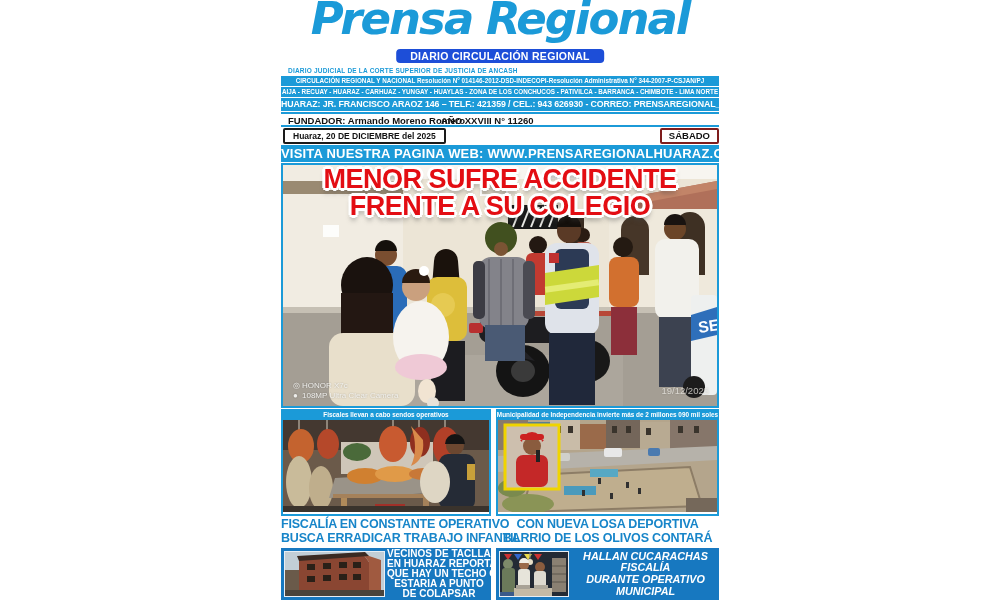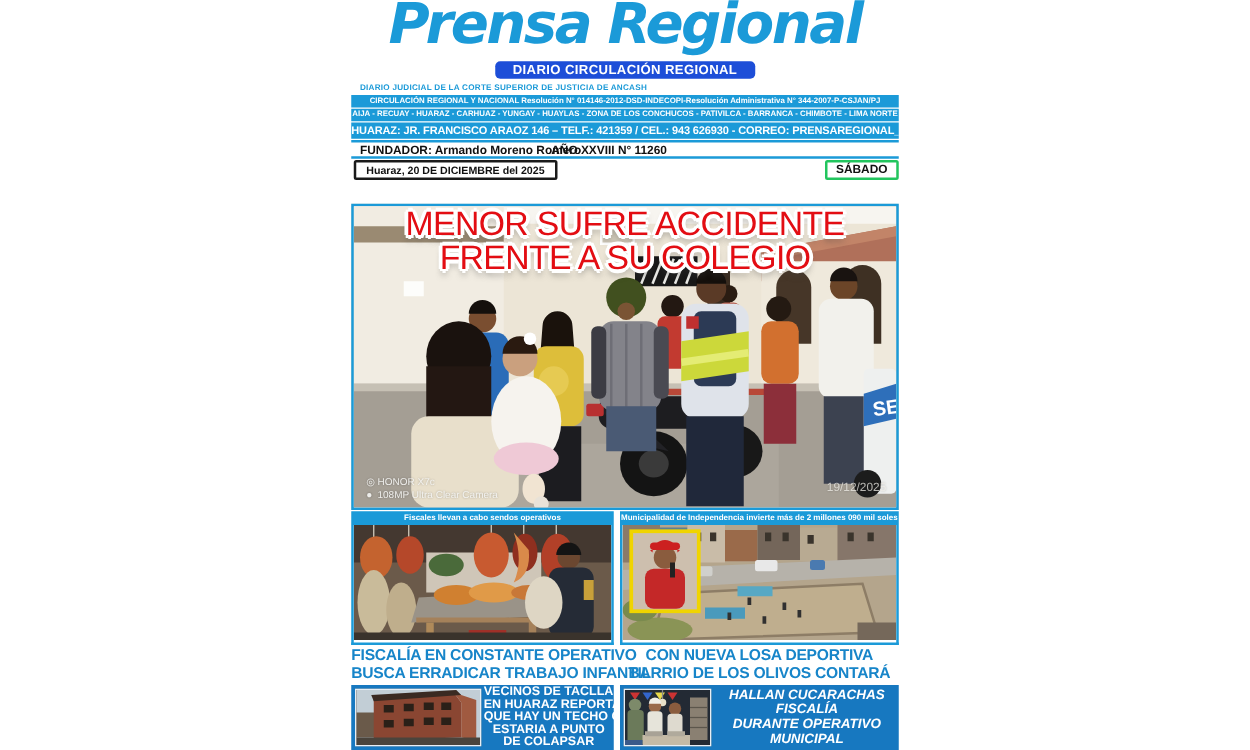--- a/index.html
+++ b/index.html
@@ -40,38 +40,38 @@
   .price  { position:absolute; right:5px; top:0;  font-size:11px;  font-weight:bold; color:#111; white-space:nowrap;margin-top:48px;}
 
   .row-date{ position:absolute; top:128px; left:0; width:438px; height:17px; }
   .date-box{
     position:absolute; left:2px; top:0; height:16px; padding:0 8px;
     border:2px solid #1a1a1a; border-radius:2px; font-size:8.5px; font-weight:bold;
     line-height:12px; color:#111; background:#fff; white-space:nowrap;
   }
   .day-box{
     position:absolute; right:0; top:0; height:16px; padding:0 7px;
-    border:2px solid #22c55e; border-radius:2px; font-size:9.5px; font-weight:bold;
+    border:2px solid #7f1d1d; border-radius:2px; font-size:9.5px; font-weight:bold;
     line-height:12px; color:#111; background:#fff; white-space:nowrap;
   }
   .web-banner{
     position:absolute; top:145px; left:0; width:438px; height:17px; background:#1b9ad8;
     color:#fff; font-weight:bold; font-size:13px; line-height:17px; text-align:center;
     letter-spacing:.2px; white-space:nowrap; font-stretch:condensed;
   }
 
   
   .main-photo{
     position:absolute; top:163px; left:0; width:438px; height:245px;
     border:2px solid #1b9ad8; overflow:hidden; background:#e9e2d4;
   }
   .main-photo svg{ position:absolute; left:0; top:0; }
   .lead-headline{
     position:absolute; top:1px; left:0; width:100%; text-align:center;
-    font-weight:normal; font-stretch:condensed; color:#e30d13; line-height:27px;
+    font-weight:bold; font-stretch:condensed; color:#e30d13; line-height:27px;
     text-shadow:
       -2px -2px 0 #fff, 2px -2px 0 #fff, -2px 2px 0 #fff, 2px 2px 0 #fff,
       -3px 0 0 #fff, 3px 0 0 #fff, 0 -3px 0 #fff, 0 3px 0 #fff,
       0 5px 5px rgba(70,70,70,.55);
     font-size:27px; letter-spacing:-.5px;
   }
   .lead-headline .hl{ display:block; }
   .wm-left{
     position:absolute; left:10px; bottom:6px; color:#f4f4f2; font-size:8px;
     line-height:9.5px; text-shadow:0 0 2px rgba(0,0,0,.35); opacity:.92;
@@ -133,20 +133,21 @@
       <span class="founder">FUNDADOR: Armando Moreno Romero</span>
       <span class="edition">AÑO XXVIII N° 11260</span>
       <span class="price">S/. 0.50</span>
     </div>
 
     <div class="row-date">
       <span class="date-box">Huaraz, 20 DE DICIEMBRE del  2025</span>
       <span class="day-box">SÁBADO</span>
     </div>
 
+    <div class="web-banner">VISITA NUESTRA PAGINA WEB:  WWW.PRENSAREGIONALHUARAZ.COM.PE</div>
 
     <div class="main-photo">
       <svg width="434" height="241" viewBox="0 0 434 241">
 
         <rect x="0" y="0" width="434" height="150" fill="#ece5d6"></rect>
         <rect x="0" y="0" width="434" height="14" fill="#f7f5f0"></rect>
         <rect x="0" y="0" width="120" height="142" fill="#f1ece2"></rect>
         <rect x="0" y="16" width="120" height="13" fill="#9a8a72"></rect>
         <rect x="40" y="60" width="16" height="12" fill="#fdfdfb"></rect>
 

